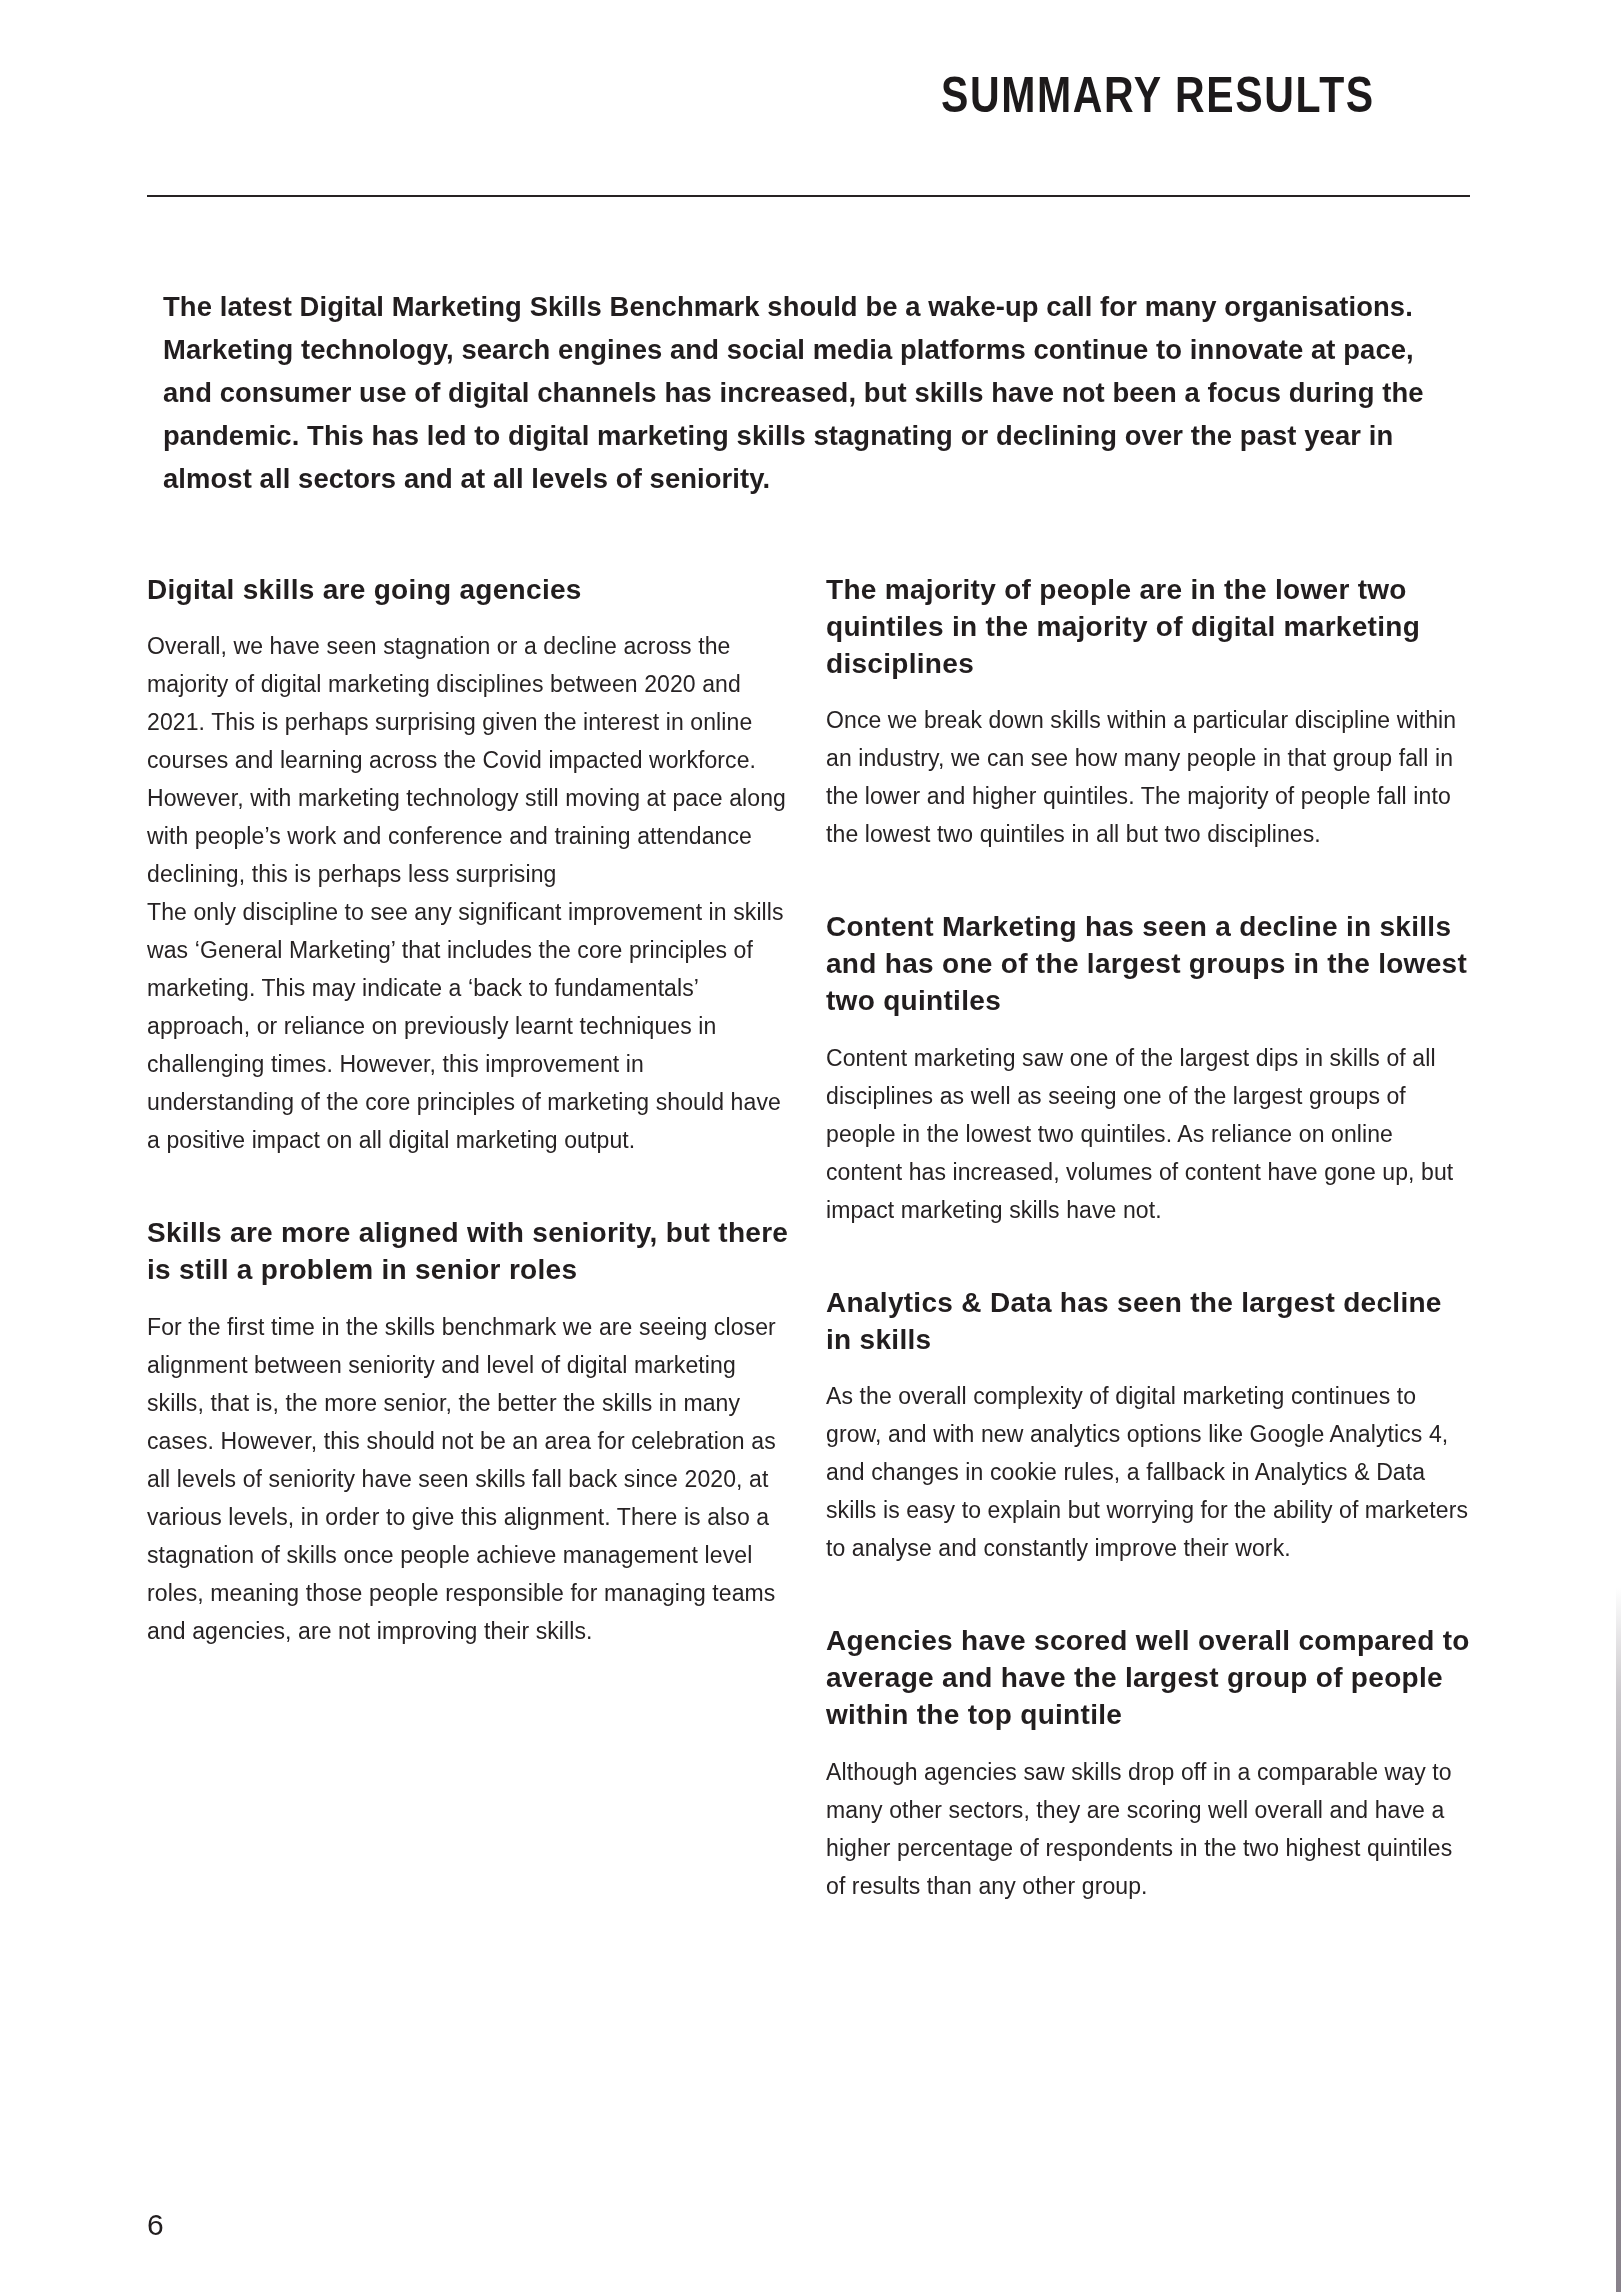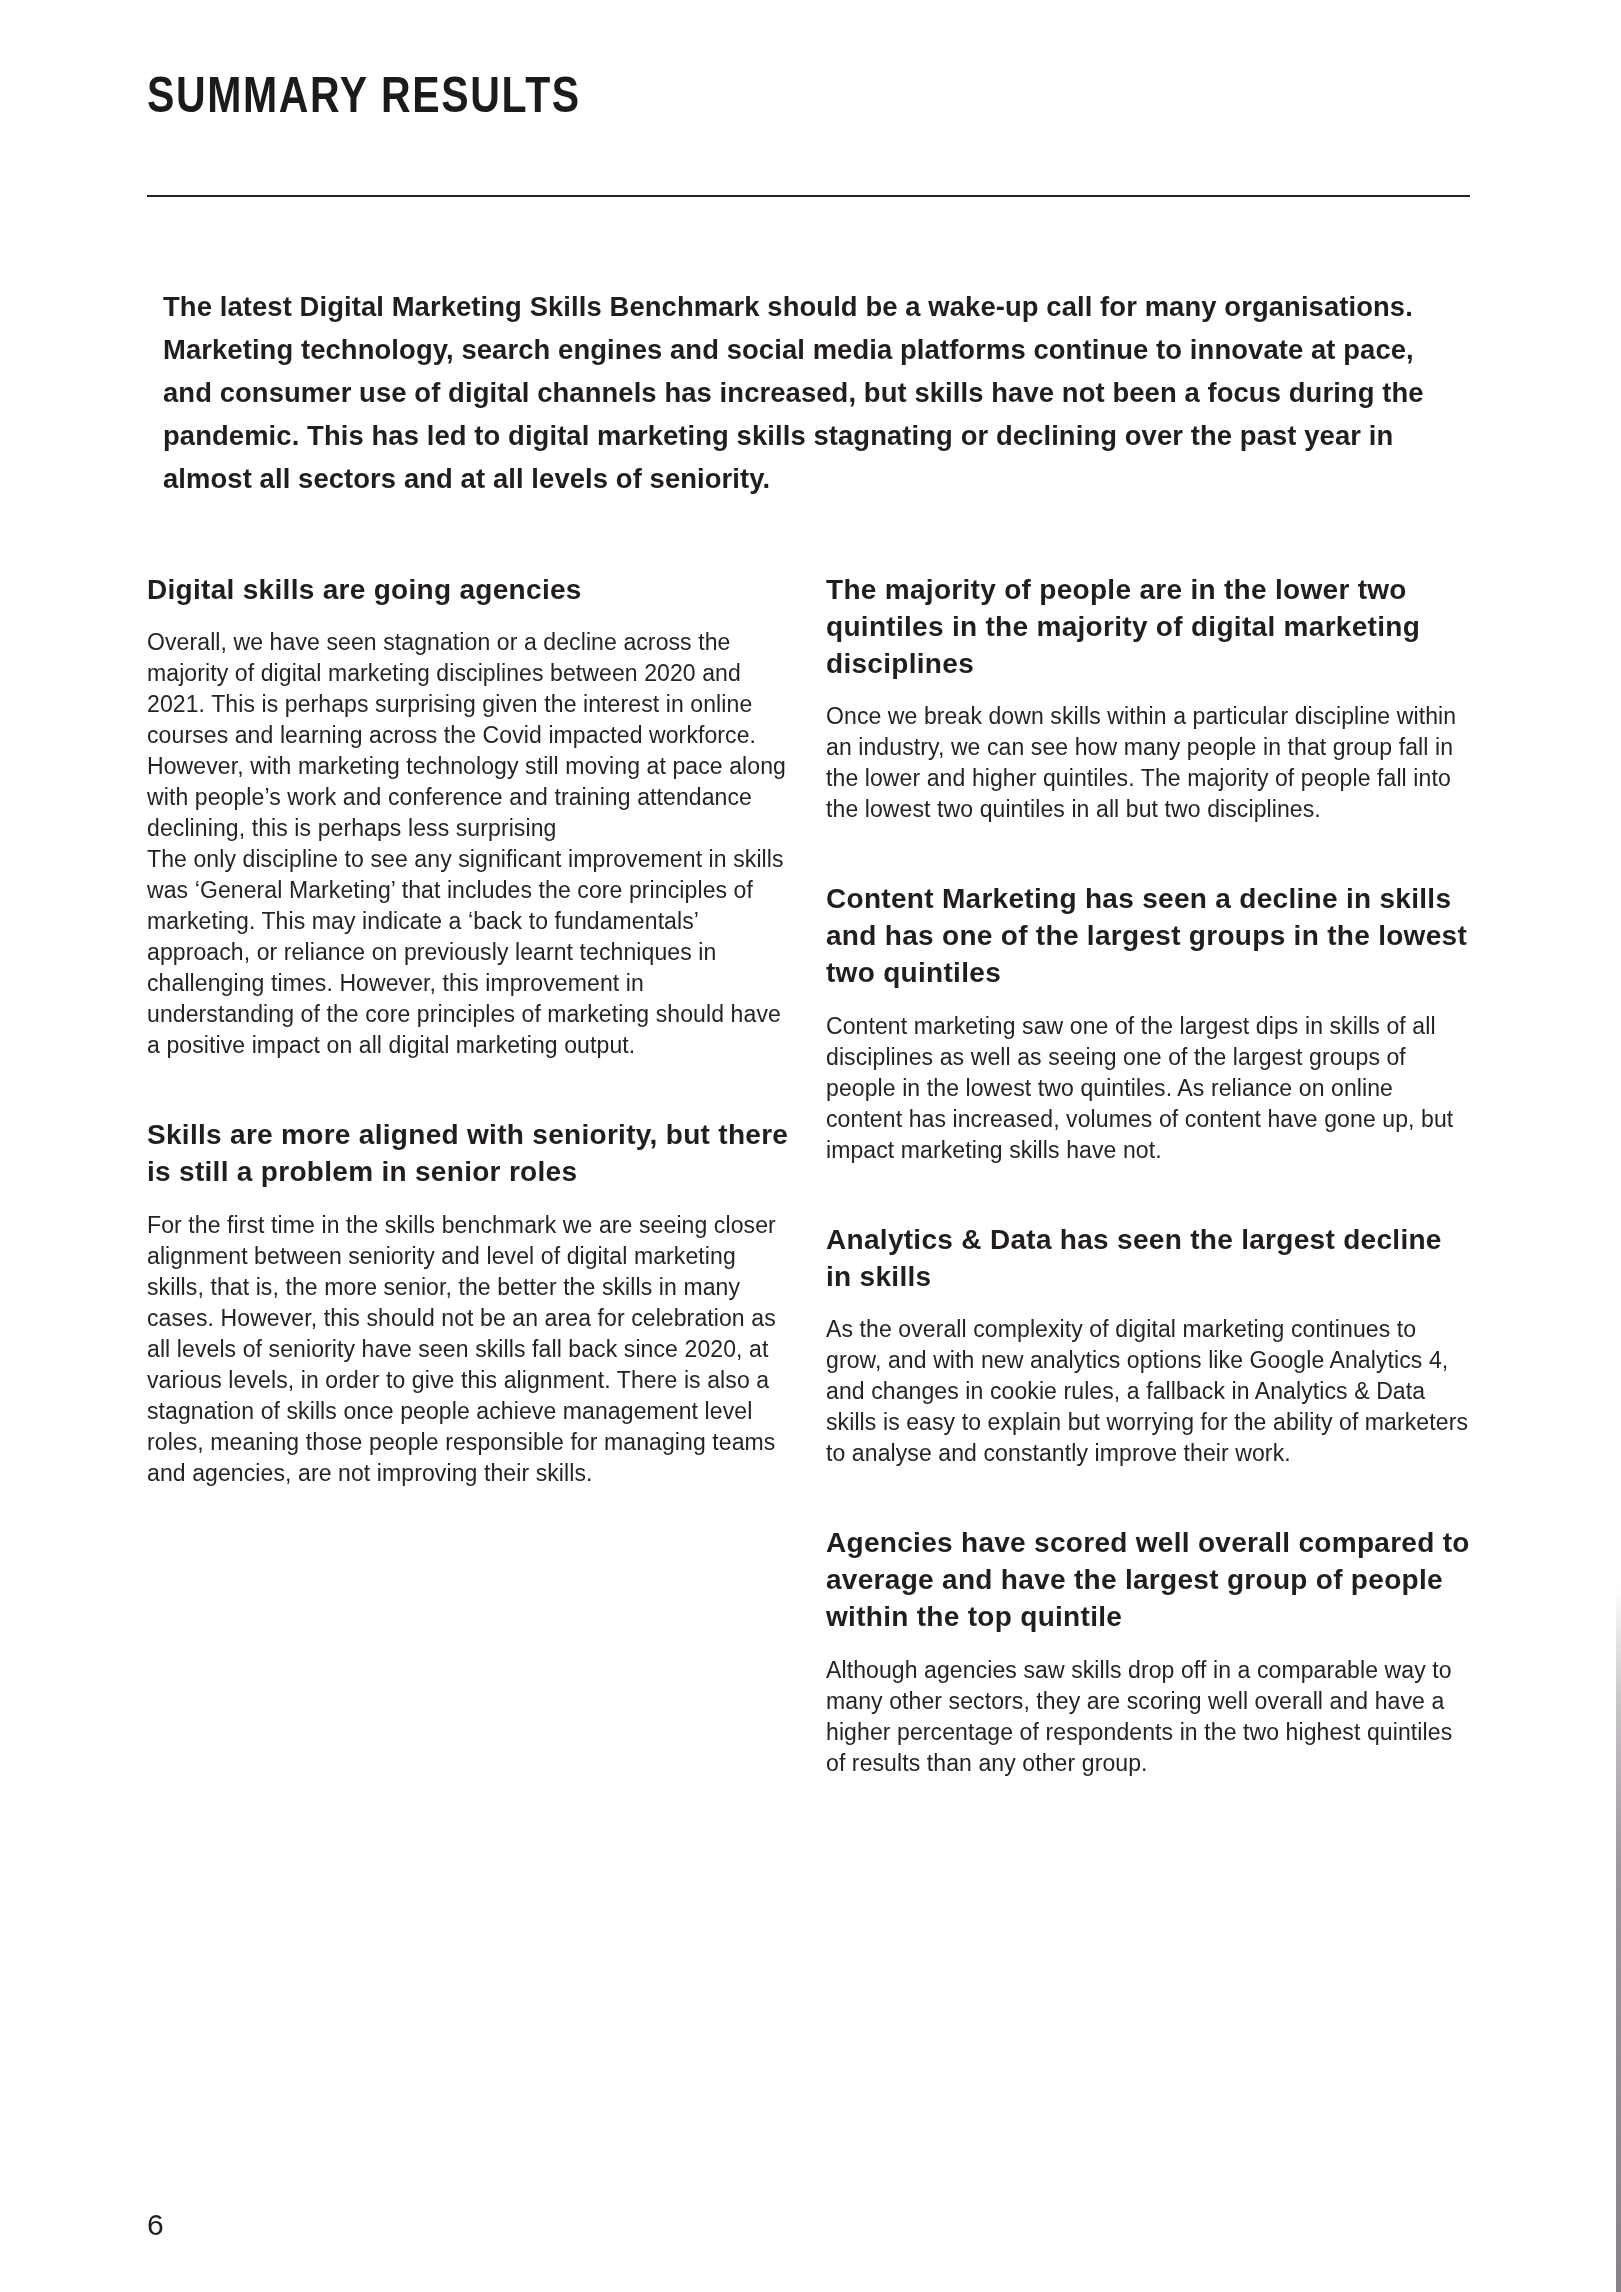--- a/index.html
+++ b/index.html
@@ -23,20 +23,21 @@
     right: 151px;
     top: 0;
   }
   .doc-title {
     margin-top: 69px;
     font-size: 50px;
     line-height: 1.05;
     font-weight: bold;
     color: #1d1a1b;
     white-space: nowrap;
+    text-align: right;
   }
   .doc-title .squeeze {
     display: inline-block;
     transform: scaleX(0.82);
     transform-origin: left center;
     letter-spacing: 2px;
   }
   .title-rule {
     margin-top: 73px;
     border: none;
@@ -64,21 +65,21 @@
     line-height: 37px;
     font-weight: bold;
     letter-spacing: 0.3px;
     color: #221e1f;
     margin-top: 55px;
     margin-bottom: 19.6px;
   }
   .section:first-child .sec-heading { margin-top: 0; }
   .section .sec-body {
     font-size: 23px;
-    line-height: 31px;
+    line-height: 38px;
     letter-spacing: 0.1px;
     color: #272324;
   }
   .page-number {
     position: absolute;
     left: 147px;
     bottom: 51px;
     font-size: 30px;
     color: #221e1f;
   }

